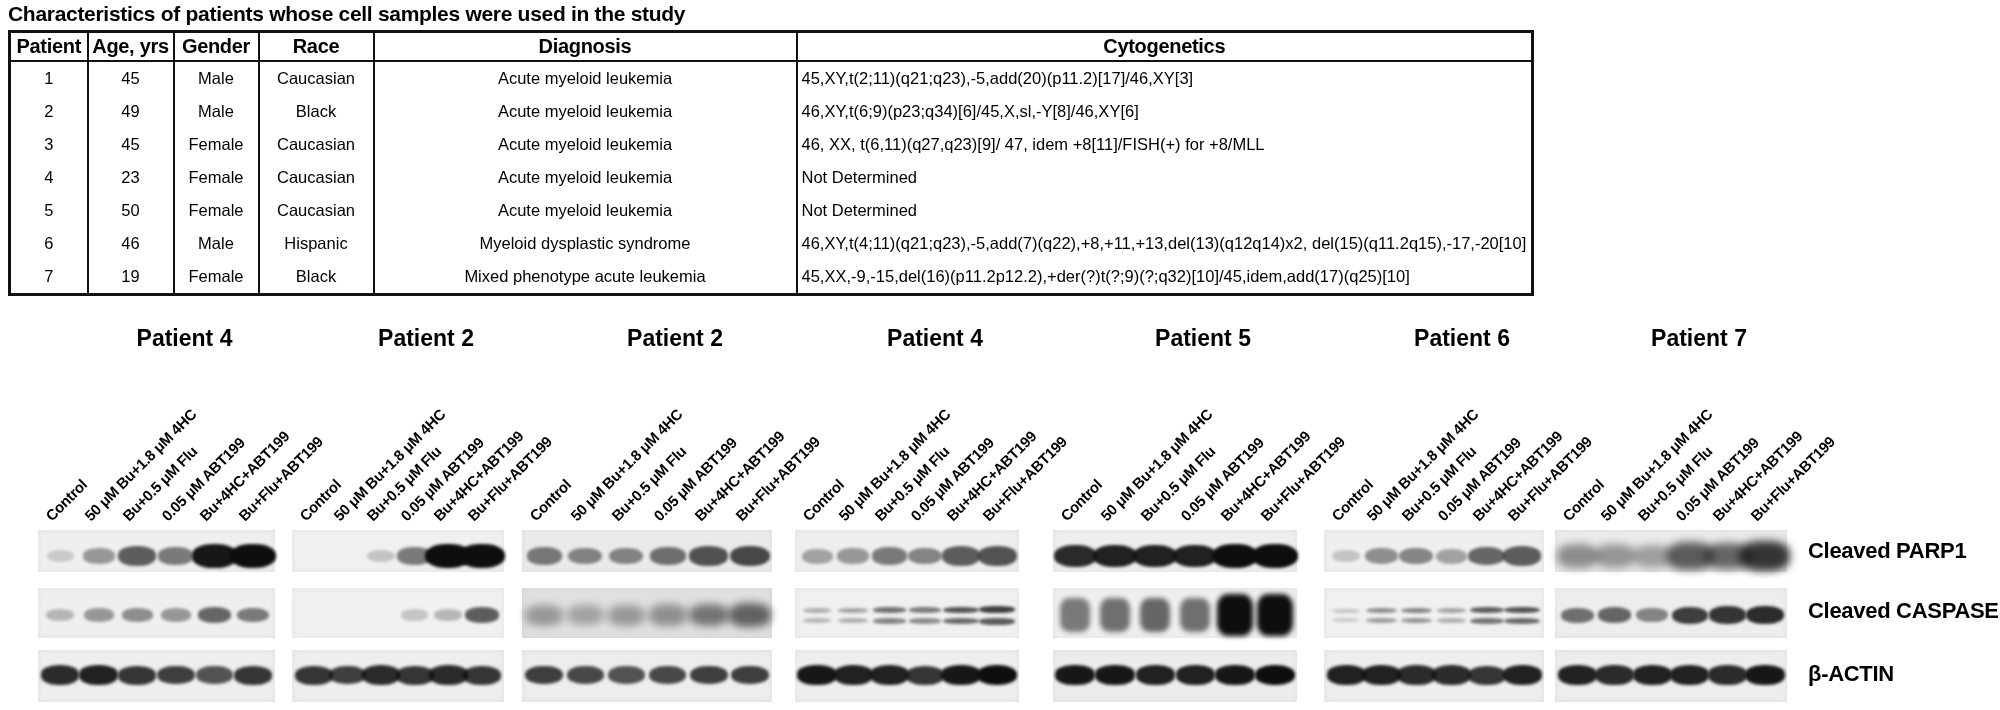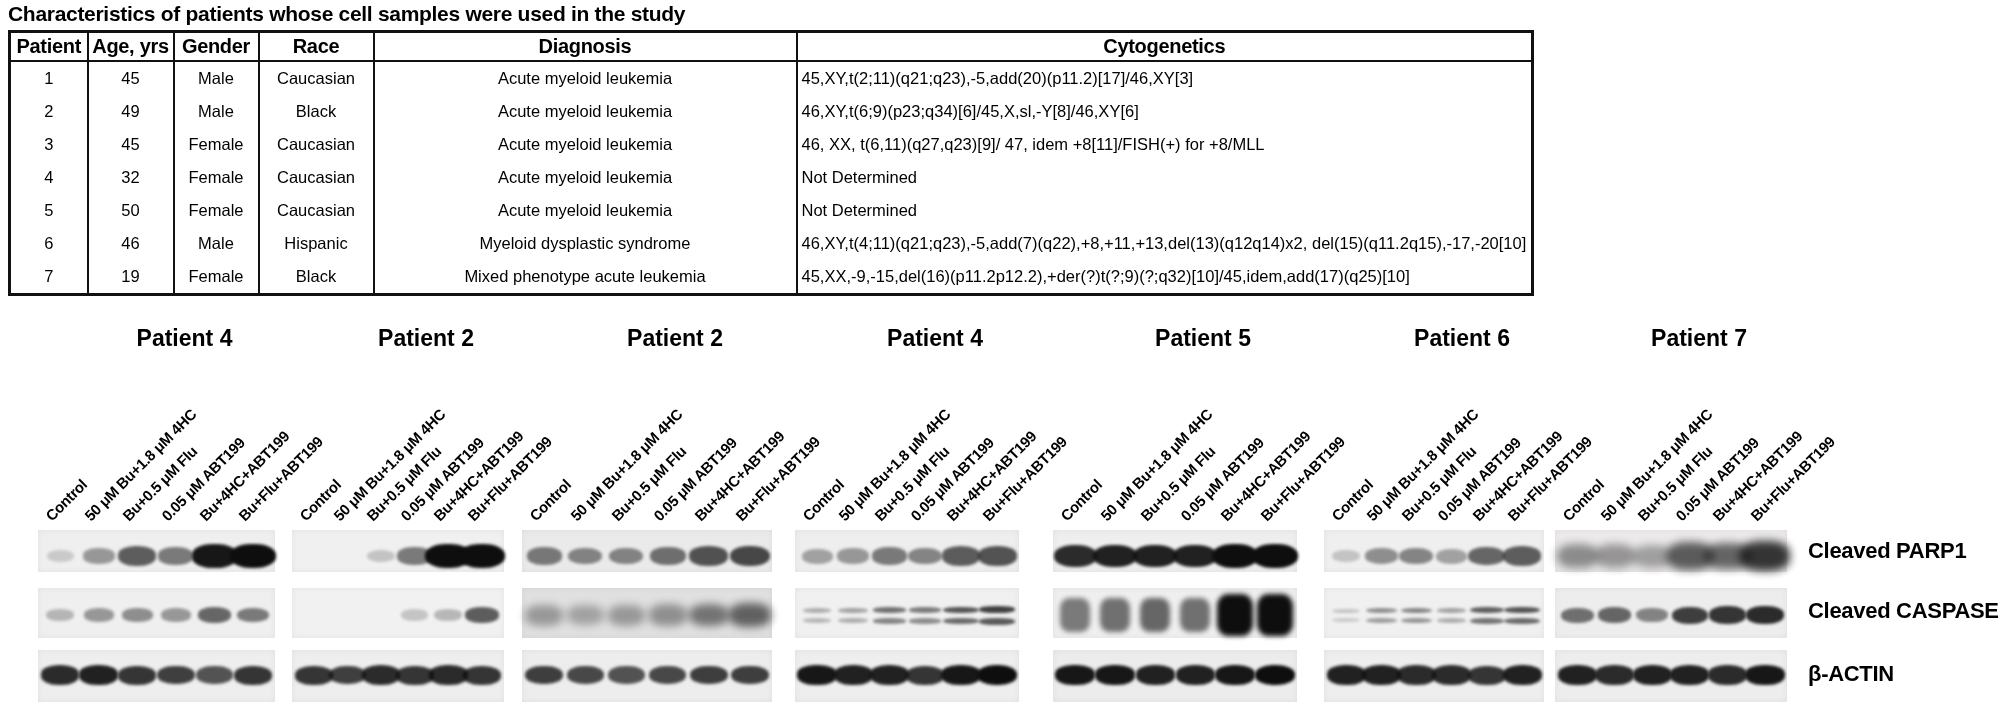--- a/index.html
+++ b/index.html
@@ -78,21 +78,21 @@
         <tr>
           <td>3</td>
           <td>45</td>
           <td>Female</td>
           <td>Caucasian</td>
           <td>Acute myeloid leukemia</td>
           <td class="cyto">46, XX, t(6,11)(q27,q23)[9]/ 47, idem +8[11]/FISH(+) for +8/MLL</td>
         </tr>
         <tr>
           <td>4</td>
-          <td>32</td>
+          <td>23</td>
           <td>Female</td>
           <td>Caucasian</td>
           <td>Acute myeloid leukemia</td>
           <td class="cyto">Not Determined</td>
         </tr>
         <tr>
           <td>5</td>
           <td>50</td>
           <td>Female</td>
           <td>Caucasian</td>

